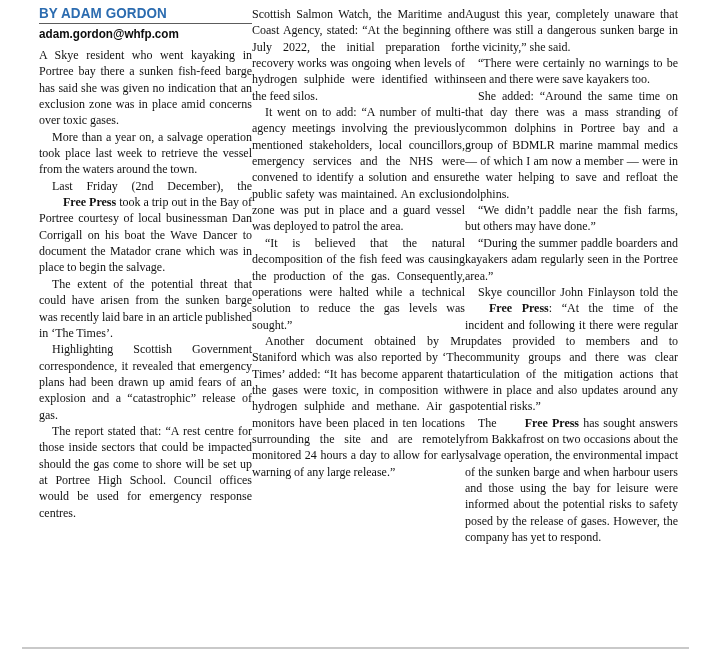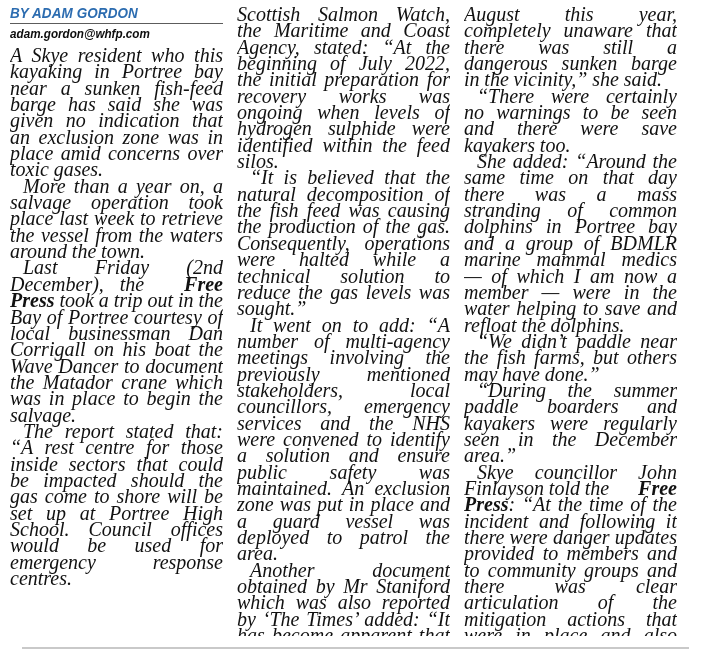--- a/index.html
+++ b/index.html
@@ -19,28 +19,27 @@
   .page {
     position: relative;
     width: 705px;
     height: 654px;
     box-sizing: border-box;
     padding: 0;
   }
 
   .columns {
     position: absolute;
-    left: 10px;
+    left: 39px;
     top: 6px;
     width: 666px;
     height: 630px;
     display: flex;
-    gap: 14px;
+    gap: 0;
     align-items: flex-start;
-    font-style: italic;
   }
 
   .col {
     width: 213px;
     flex: 0 0 213px;
     height: 630px;
     overflow: hidden;
   }
 
   
@@ -70,21 +69,21 @@
     color: #0d0d0d;
     margin: 0 0 6px 0;
     transform: scaleX(0.95);
     transform-origin: left center;
     white-space: nowrap;
   }
 
   
   .para {
     margin: 0;
-    font-size: 20px;
+    font-size: 12px;
     line-height: 16.35px;
     text-align: justify;
     text-justify: inter-word;
     hyphens: none;
     word-spacing: -0.2px;
   }
   .para.indent {
     text-indent: 13px;
   }
   .para b, .para .bold {
@@ -114,44 +113,46 @@
 
   <div class="columns">
 
     <div class="col col-1">
       <div class="byline">
         <div class="byline-name">BY ADAM GORDON</div>
         <div class="byline-rule"></div>
         <div class="byline-email">adam.gordon@whfp.com</div>
       </div>
       <div class="col-body">
-          <p class="para"><span>A Skye resident who this kayaking in Portree bay near a sunken fish-feed barge has said she was given no indication that an exclusion zone was in place amid concerns over toxic gases.</span></p>
+          <p class="para"><span>A Skye resident who went kayaking in Portree bay there a sunken fish-feed barge has said she was given no indication that an exclusion zone was in place amid concerns over toxic gases.</span></p>
           <p class="para indent"><span>More than a year on, a salvage operation took place last week to retrieve the vessel from the waters around the town.</span></p>
           <p class="para indent"><span>Last Friday (2nd December), the </span><b>Free Press</b><span> took a trip out in the Bay of Portree courtesy of local businessman Dan Corrigall on his boat the Wave Dancer to document the Matador crane which was in place to begin the salvage.</span></p>
+          <p class="para indent"><span>The extent of the potential threat that could have arisen from the sunken barge was recently laid bare in an article published in ‘The Times’.</span></p>
+          <p class="para indent"><span>Highlighting Scottish Government correspondence, it revealed that emergency plans had been drawn up amid fears of an explosion and a “catastrophic” release of gas.</span></p>
           <p class="para indent"><span>The report stated that: “A rest centre for those inside sectors that could be impacted should the gas come to shore will be set up at Portree High School. Council offices would be used for emergency response centres.</span></p>
         </div>
     </div>
 
     <div class="col col-2">
       <div class="col-body">
           <p class="para"><span>Scottish Salmon Watch, the Maritime and Coast Agency, stated: “At the beginning of July 2022, the initial preparation for recovery works was ongoing when levels of hydrogen sulphide were identified within the feed silos.</span></p>
+          <p class="para indent"><span>It went on to add: “A number of multi-agency meetings involving the previously mentioned stakeholders, local councillors, emergency services and the NHS were convened to identify a solution and ensure public safety was maintained. An exclusion zone was put in place and a guard vessel was deployed to patrol the area.</span></p>
           <p class="para indent"><span>“It is believed that the natural decomposition of the fish feed was causing the production of the gas. Consequently, operations were halted while a technical solution to reduce the gas levels was sought.”</span></p>
-          <p class="para indent"><span>It went on to add: “A number of multi-agency meetings involving the previously mentioned stakeholders, local councillors, emergency services and the NHS were convened to identify a solution and ensure public safety was maintained. An exclusion zone was put in place and a guard vessel was deployed to patrol the area.</span></p>
           <p class="para indent"><span>Another document obtained by Mr Staniford which was also reported by ‘The Times’ added: “It has become apparent that the gases were toxic, in composition with hydrogen sulphide and methane. Air gas monitors have been placed in ten locations surrounding the site and are remotely monitored 24 hours a day to allow for early warning of any large release.”</span></p>
         </div>
     </div>
 
     <div class="col col-3">
       <div class="col-body">
           <p class="para"><span>August this year, completely unaware that there was still a dangerous sunken barge in the vicinity,” she said.</span></p>
           <p class="para indent"><span>“There were certainly no warnings to be seen and there were save kayakers too.</span></p>
           <p class="para indent"><span>She added: “Around the same time on that day there was a mass stranding of common dolphins in Portree bay and a group of BDMLR marine mammal medics — of which I am now a member — were in the water helping to save and refloat the dolphins.</span></p>
           <p class="para indent"><span>“We didn’t paddle near the fish farms, but others may have done.”</span></p>
-          <p class="para indent"><span>“During the summer paddle boarders and kayakers were regularly seen in the December area.”</span></p>
-          <p class="para indent"><span>Skye councillor John Finlayson told the </span><b>Free Press</b><span>: “At the time of the incident and following it there were danger updates provided to members and to community groups and there was clear articulation of the mitigation actions that were in place and also updates around any potential risks.”</span></p>
+          <p class="para indent"><span>“During the summer paddle boarders and kayakers adam regularly seen in the Portree area.”</span></p>
+          <p class="para indent"><span>Skye councillor John Finlayson told the </span><b>Free Press</b><span>: “At the time of the incident and following it there were regular updates provided to members and to community groups and there was clear articulation of the mitigation actions that were in place and also updates around any potential risks.”</span></p>
           <p class="para indent"><span>The </span><b>Free Press</b><span> has sought answers from Bakkafrost on two occasions about the salvage operation, the environmental impact of the sunken barge and when harbour users and those using the bay for leisure were informed about the potential risks to safety posed by the release of gases. However, the company has yet to respond.</span></p>
         </div>
     </div>
 
   </div>
 
   <div class="bottom-rule"></div>
 
 </div>
 

